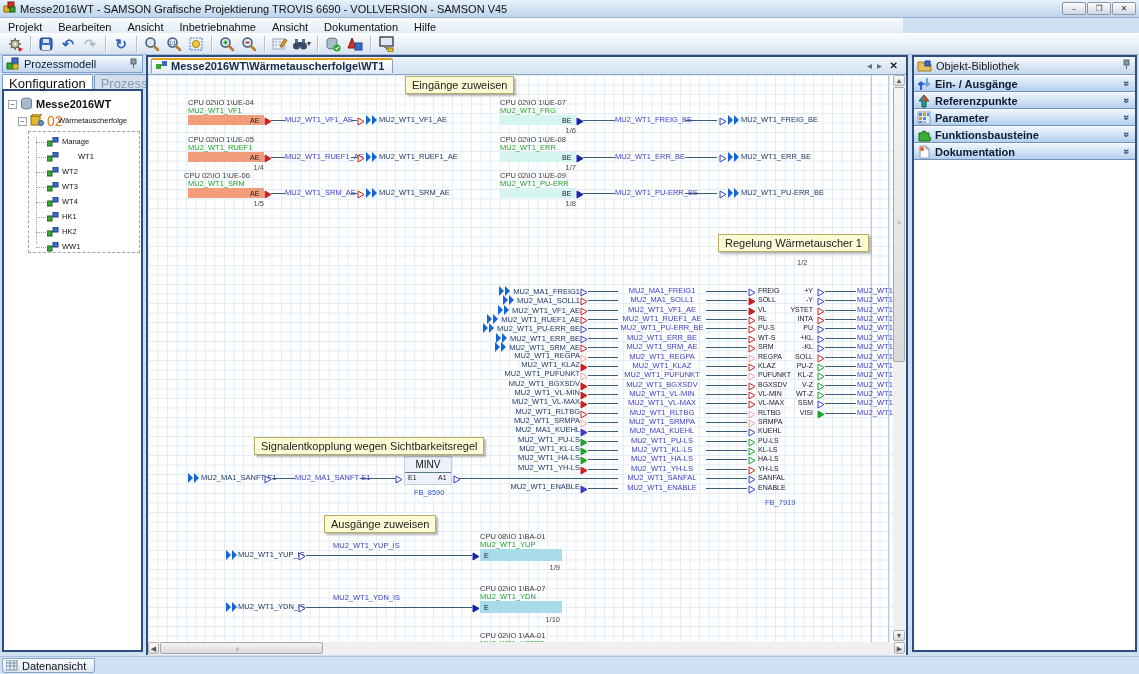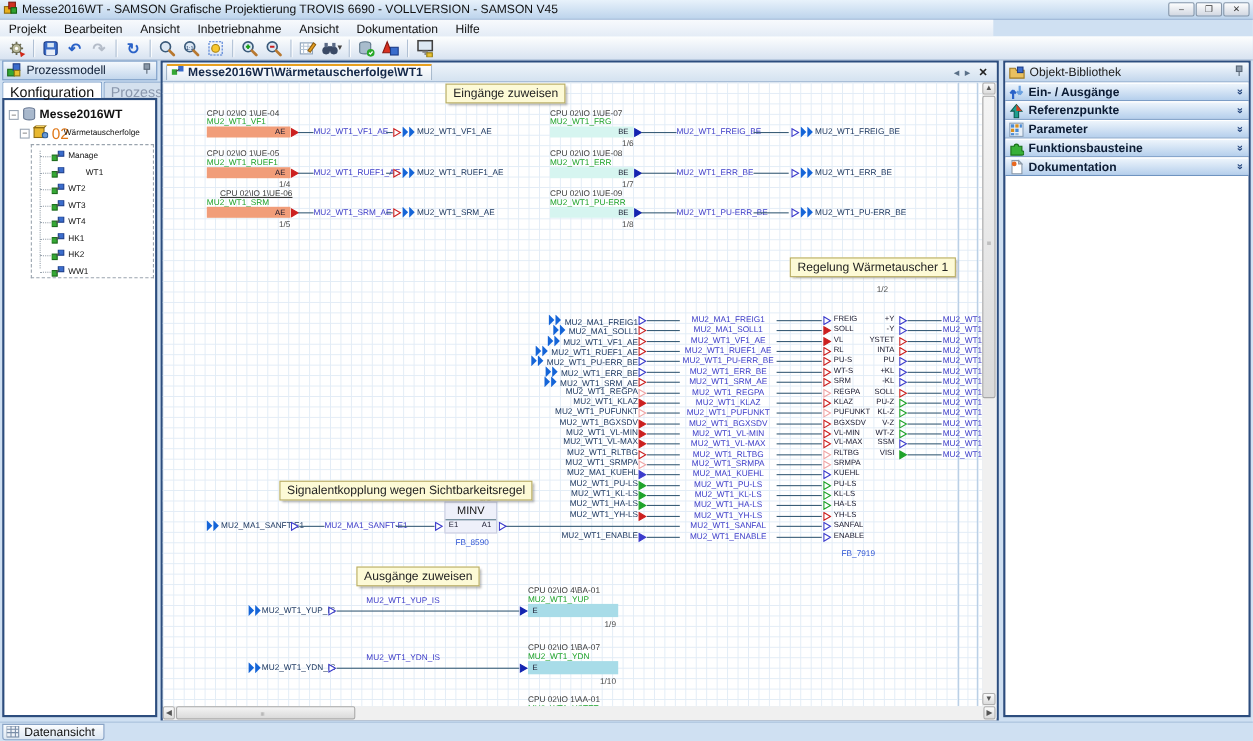--- a/index.html
+++ b/index.html
@@ -405,21 +405,21 @@
       <div class="ct c-mid" style="left: 137px; top: 78px; width: 66px; text-align: center;">MU2_WT1_RUEF1_AE</div>
       <div class="cline" style="left: 203px; top: 82px; width: 6px;"></div>
       <div class="arr" style="left: 209px; top: 78px;"><svg width="8" height="9">
           <path d="M1,1 L7,4.5 L1,8 Z" fill="#ffffff" stroke="#cc2020" stroke-width="1"></path>
         </svg></div>
       <div class="arr" style="left: 217px; top: 77px;"><svg width="13" height="10">
           <path d="M1,0 L6,5 L1,10 Z" fill="#1565d8"></path>
           <path d="M7,0 L12,5 L7,10 Z" fill="#1565d8"></path>
         </svg></div>
       <div class="ct c-ref" style="left: 231px; top: 78px;">MU2_WT1_RUEF1_AE</div>
-      <div class="ct c-cpu" style="left: 52px; top: 97px; text-decoration: underline;">CPU 02\IO 1\UE-06</div>
+      <div class="ct c-cpu" style="left: 36px; top: 97px;">CPU 02\IO 1\UE-06</div>
       <div class="ct c-sig" style="left: 40px; top: 105px;">MU2_WT1_SRM</div>
       <div class="iobar" style="left: 40px; top: 113px; width: 76px; background: rgb(241, 157, 121);"></div>
       <div class="ct c-pin" style="left: 102px; top: 115px;">AE</div>
       <div class="arr" style="left: 116px; top: 114px;"><svg width="8" height="9">
           <path d="M1,1 L7,4.5 L1,8 Z" fill="#cc2020" stroke="#cc2020" stroke-width="1"></path>
         </svg></div>
       <div class="ct c-num" style="left: 86px; top: 125px; width: 30px; text-align: right;">1/5</div>
       <div class="cline" style="left: 123px; top: 118px; width: 14px;"></div>
       <div class="ct c-mid" style="left: 137px; top: 114px; width: 66px; text-align: center;">MU2_WT1_SRM_AE</div>
       <div class="cline" style="left: 203px; top: 118px; width: 6px;"></div>
@@ -900,21 +900,21 @@
         </svg></div>
       <div class="cline" style="left: 124px; top: 403px; width: 23px;"></div>
       <div class="ct c-mid" style="left: 147px; top: 399px; width: 66px; text-align: center;">MU2_MA1_SANFT-E1</div>
       <div class="cline" style="left: 212px; top: 403px; width: 35px;"></div>
       <div class="arr" style="left: 247px; top: 399px;"><svg width="8" height="9">
           <path d="M1,1 L7,4.5 L1,8 Z" fill="#ffffff" stroke="#3c3ccc" stroke-width="1"></path>
         </svg></div>
       <div class="arr" style="left: 305px; top: 399px;"><svg width="8" height="9">
           <path d="M1,1 L7,4.5 L1,8 Z" fill="#ffffff" stroke="#3c3ccc" stroke-width="1"></path>
         </svg></div>
-      <div class="ct c-cpu" style="left: 332px; top: 458px;">CPU 02\IO 4\BA-01</div>
+      <div class="ct c-cpu" style="left: 332px; top: 458px;">CPU 08\IO 1\BA-01</div>
       <div class="ct c-sig" style="left: 332px; top: 466px;">MU2_WT1_YUP</div>
       <div class="iobar" style="left: 332px; top: 474px; width: 82px; height: 12px; background: rgb(168, 220, 232);"></div>
       <div class="ct c-pin" style="left: 336px; top: 477px;">E</div>
       <div class="ct c-num" style="left: 382px; top: 489px; width: 30px; text-align: right;">1/9</div>
       <div class="arr" style="left: 77px; top: 475px;"><svg width="13" height="10">
           <path d="M1,0 L6,5 L1,10 Z" fill="#1565d8"></path>
           <path d="M7,0 L12,5 L7,10 Z" fill="#1565d8"></path>
         </svg></div>
       <div class="ct c-ref" style="left: 90px; top: 476px; width: 58px;">MU2_WT1_YUP_IS</div>
       <div class="arr" style="left: 150px; top: 476px;"><svg width="8" height="9">

